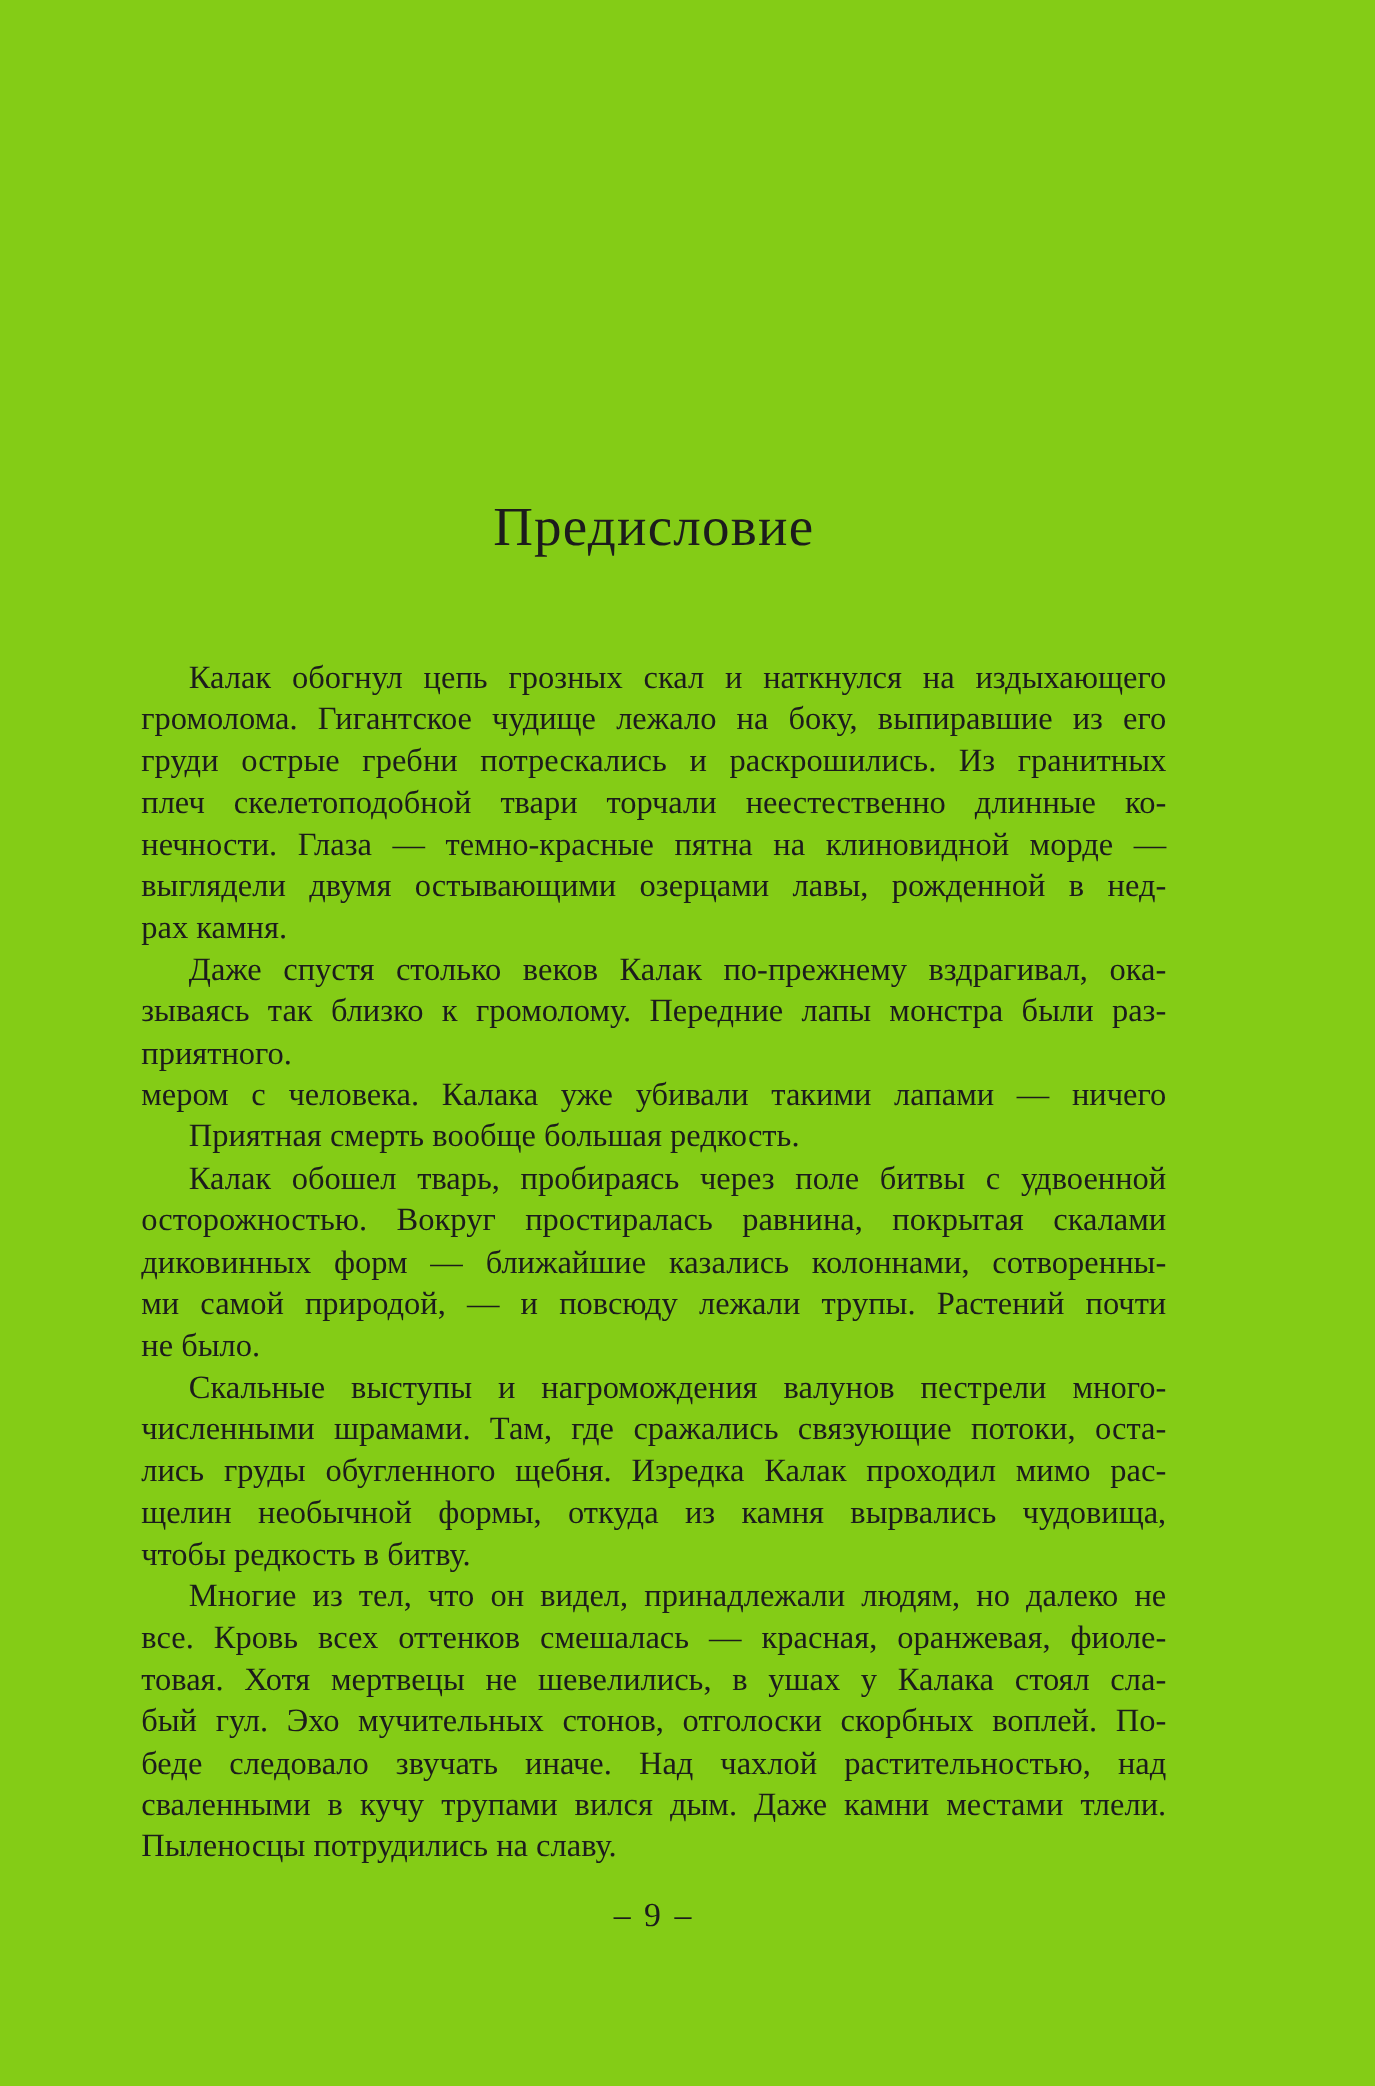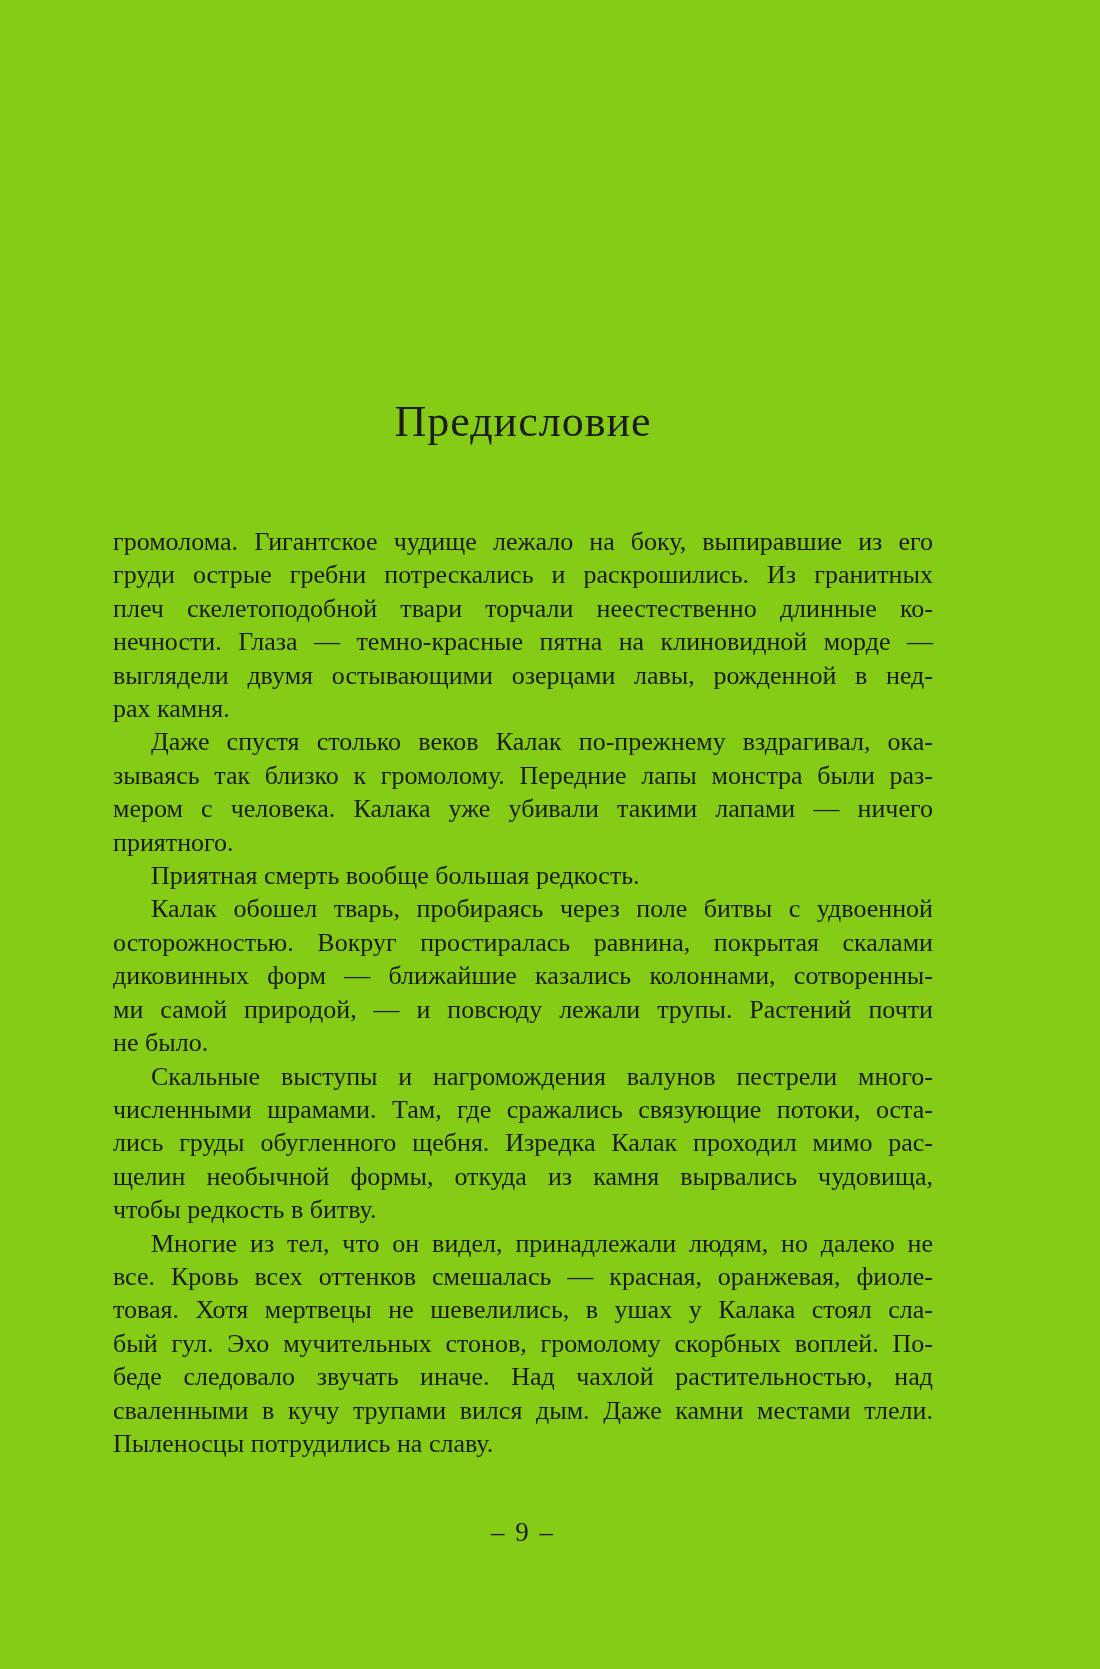--- a/index.html
+++ b/index.html
@@ -64,44 +64,45 @@
     letter-spacing: 2px;
   }
 </style>
 </head>
 <body>
 
 <div class="page">
   <h1 class="title">Предисловие</h1>
 
   <div class="body-text" id="body-text">
+      <div class="line indent">Калак обогнул цепь грозных скал и наткнулся на издыхающего</div>
       <div class="line">громолома. Гигантское чудище лежало на боку, выпиравшие из его</div>
       <div class="line">груди острые гребни потрескались и раскрошились. Из гранитных</div>
       <div class="line">плеч скелетоподобной твари торчали неестественно длинные ко-</div>
       <div class="line">нечности. Глаза — темно-красные пятна на клиновидной морде —</div>
       <div class="line">выглядели двумя остывающими озерцами лавы, рожденной в нед-</div>
       <div class="line last">рах камня.</div>
       <div class="line indent">Даже спустя столько веков Калак по-прежнему вздрагивал, ока-</div>
       <div class="line">зываясь так близко к громолому. Передние лапы монстра были раз-</div>
+      <div class="line last">приятного.</div>
       <div class="line">мером с человека. Калака уже убивали такими лапами — ничего</div>
-      <div class="line last">приятного.</div>
       <div class="line indent last">Приятная смерть вообще большая редкость.</div>
       <div class="line indent">Калак обошел тварь, пробираясь через поле битвы с удвоенной</div>
       <div class="line">осторожностью. Вокруг простиралась равнина, покрытая скалами</div>
       <div class="line">диковинных форм — ближайшие казались колоннами, сотворенны-</div>
       <div class="line">ми самой природой, — и повсюду лежали трупы. Растений почти</div>
       <div class="line last">не было.</div>
       <div class="line indent">Скальные выступы и нагромождения валунов пестрели много-</div>
       <div class="line">численными шрамами. Там, где сражались связующие потоки, оста-</div>
       <div class="line">лись груды обугленного щебня. Изредка Калак проходил мимо рас-</div>
       <div class="line">щелин необычной формы, откуда из камня вырвались чудовища,</div>
       <div class="line last">чтобы редкость в битву.</div>
       <div class="line indent">Многие из тел, что он видел, принадлежали людям, но далеко не</div>
       <div class="line">все. Кровь всех оттенков смешалась — красная, оранжевая, фиоле-</div>
       <div class="line">товая. Хотя мертвецы не шевелились, в ушах у Калака стоял сла-</div>
-      <div class="line">бый гул. Эхо мучительных стонов, громолому скорбных воплей. По-</div>
+      <div class="line">бый гул. Эхо мучительных стонов, отголоски скорбных воплей. По-</div>
       <div class="line">беде следовало звучать иначе. Над чахлой растительностью, над</div>
       <div class="line">сваленными в кучу трупами вился дым. Даже камни местами тлели.</div>
       <div class="line last">Пыленосцы потрудились на славу.</div>
     </div>
 
   <div class="page-number">– 9 –</div>
 </div>
 
 </body></html>

